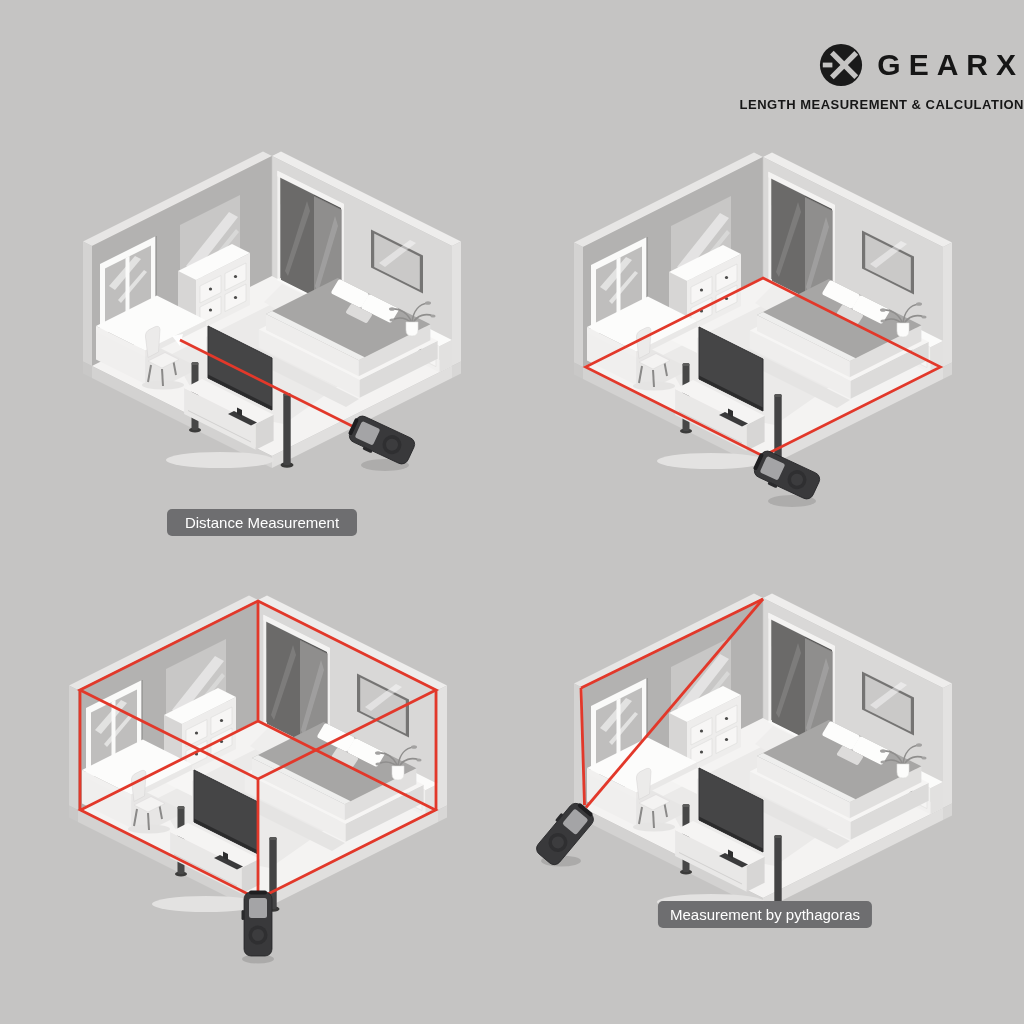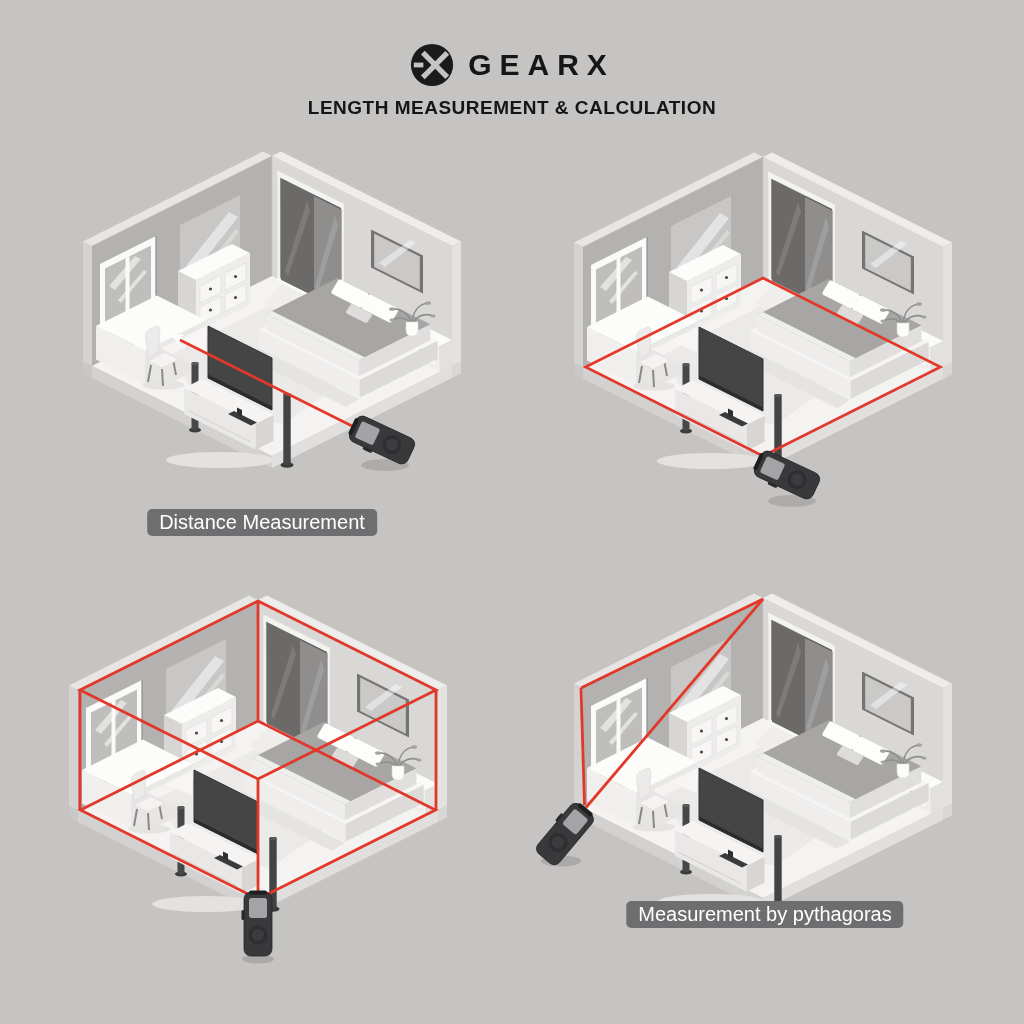--- a/index.html
+++ b/index.html
@@ -1,28 +1,28 @@
 <!DOCTYPE html>
 <html style="--bg: #c5c4c3; --laser: #e2382a; --pill-bg: #6e6e70; --pill-text: #ffffff; --header-text: #161616;"><head>
 <meta charset="utf-8">
 <style>
   :root{
     --bg:#c5c4c3; --laser:#e2382a; --pill-bg:#6e6e70; --pill-text:#ffffff; --header-text:#161616;
   }
   html,body{margin:0;padding:0;}
   body{font-family:"Liberation Sans","DejaVu Sans",sans-serif;background:var(--bg);}
   .page{position:relative;width:1024px;height:1024px;background:var(--bg);overflow:hidden;}
-  .header{position:absolute;left:0;top:42px;width:1024px;display:flex;flex-direction:column;align-items:center;}
+  .header{position:absolute;left:0;top:42px;width:1024px;display:flex;flex-direction:column;align-items:flex-end;}
   .brand-row{display:flex;align-items:center;}
   .brand{font-size:30px;font-weight:bold;letter-spacing:8px;color:var(--header-text);margin-left:13px;}
-  .subtitle{margin-top:9px;font-size:19px;font-weight:bold;letter-spacing:.5px;color:var(--header-text);}
+  .subtitle{margin-top:9px;font-size:13px;font-weight:bold;letter-spacing:.5px;color:var(--header-text);}
   .panel-svg{position:absolute;overflow:visible;}
   .pill{position:absolute;transform:translateX(-50%);min-width:190px;box-sizing:border-box;height:27px;
         line-height:27px;padding:0 12px;text-align:center;background:var(--pill-bg);color:var(--pill-text);
-        font-size:20px;border-radius:5px;white-space:nowrap;}
+        font-size:15px;border-radius:5px;white-space:nowrap;}
   .laser{stroke:var(--laser);fill:none;}
   .hiddefs{position:absolute;width:0;height:0;}
 </style>
 </head>
 <body>
 
 <svg class="hiddefs" aria-hidden="true">
   <defs>
     <g id="room">
 

